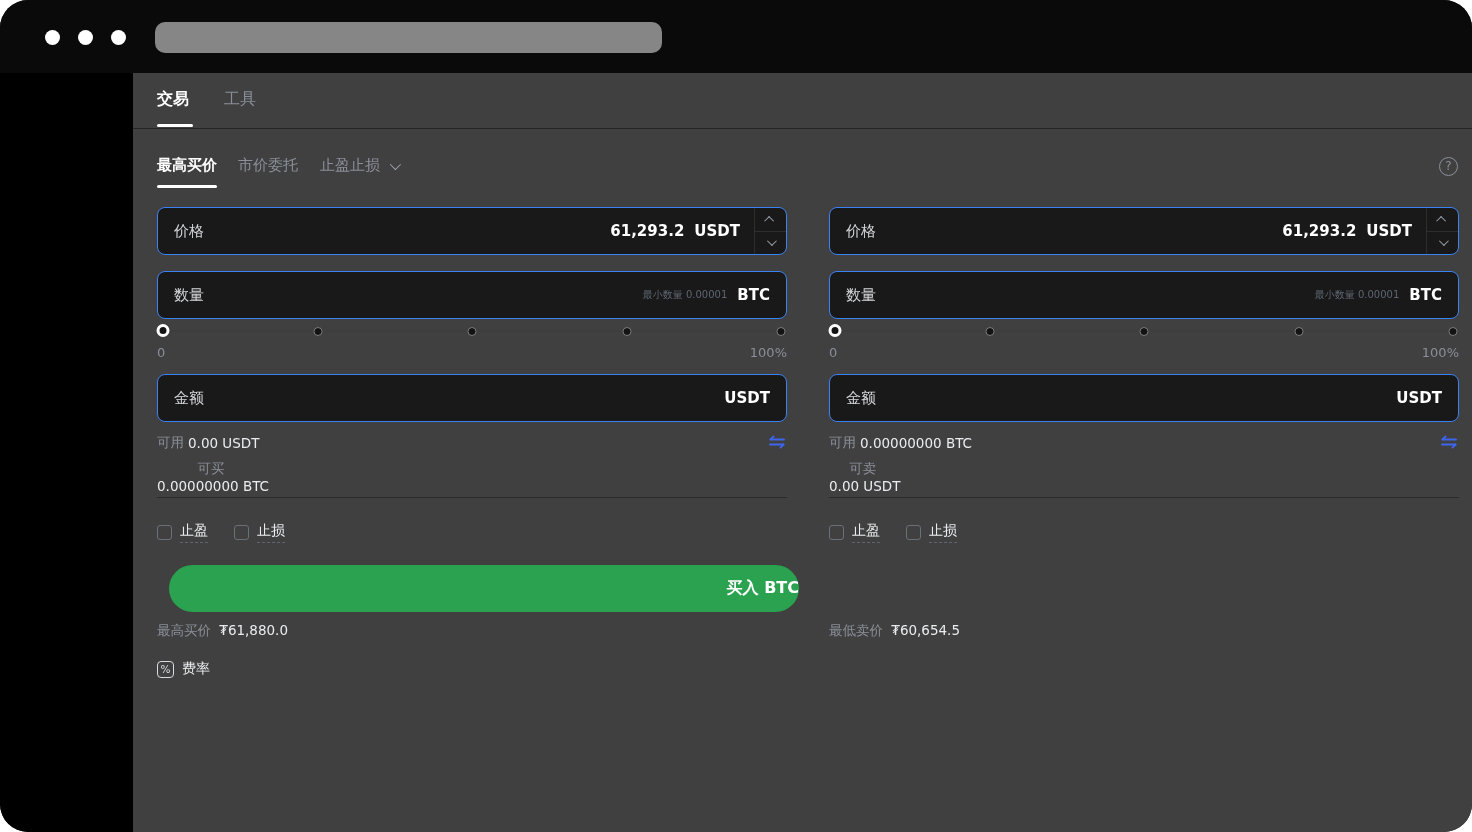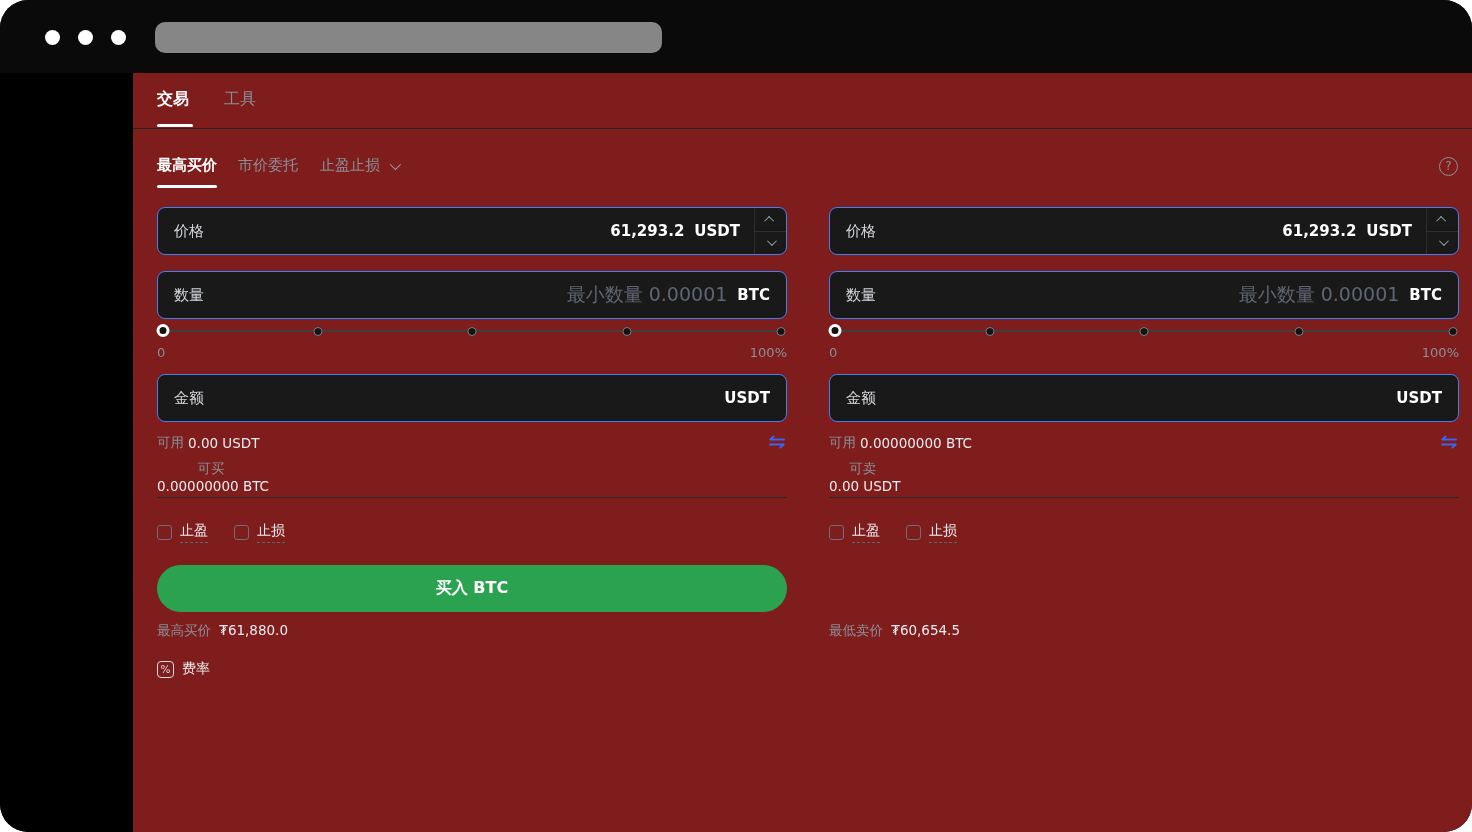--- a/index.html
+++ b/index.html
@@ -9,21 +9,21 @@
   .window { position:relative; width:1472px; height:832px; border-radius:28px; overflow:hidden; background:#131313; }
 
   
   .titlebar { position:absolute; top:0; left:0; right:0; height:73px; background:#0a0a0a; }
   .dot { position:absolute; top:30px; width:15px; height:15px; border-radius:50%; background:#ffffff; }
   .dot1 { left:45px; } .dot2 { left:78px; } .dot3 { left:111px; }
   .urlbar { position:absolute; left:155px; top:22px; width:507px; height:31px; border-radius:10px; background:#868686; }
 
   
   .leftcol { position:absolute; top:73px; left:0; width:133px; bottom:0; background:#000000; }
-  .main { position:absolute; top:73px; left:133px; right:0; bottom:0; background:#7f1d1d; color:#eaecef; }
+  .main { position:absolute; top:73px; left:133px; right:0; bottom:0; background:#404040; color:#eaecef; }
 
   .top-tab { position:absolute; top:16px; font-size:16px; cursor:pointer; }
   .top-tab.active { color:#ffffff; font-weight:600; }
   .top-tab.inactive { color:#8a8f99; }
   .top-tab-underline { position:absolute; top:51px; left:24px; width:36px; height:3px; background:#ffffff; border-radius:2px; }
   .top-divider { position:absolute; top:55px; left:0; right:0; height:1px; background:#262626; }
 
   .sub-tab { position:absolute; top:83px; font-size:15px; cursor:pointer; display:flex; align-items:center; }
   .sub-tab.active { color:#ffffff; font-weight:600; }
   .sub-tab.inactive { color:#8a8f99; }
@@ -38,21 +38,21 @@
   .panel.sell { left:696px; }
 
   .input-box { position:absolute; left:0; width:630px; height:48px; background:#191919; border:1px solid #3b82f6; border-radius:8px; display:flex; align-items:center; padding:0 16px; cursor:text; }
   .ib-price { top:134px; padding-right:0; }
   .ib-qty   { top:198px; }
   .ib-total { top:301px; }
   .ib-label { font-size:15px; color:#d5d8dc; }
   .ib-fill { flex:1; }
   .ib-value { font-size:15px; color:#ffffff; font-weight:600; }
   .ib-unit { font-size:15px; color:#ffffff; font-weight:600; margin-left:10px; }
-  .ib-placeholder { font-size:19px; color:#5e6673; }
+  .ib-placeholder { font-size:10px; color:#5e6673; }
 
   .stepper { width:32px; align-self:stretch; border-left:1px solid #2e2e2e; margin-left:14px; display:flex; flex-direction:column; }
   .step-half { flex:1; display:flex; align-items:center; justify-content:center; cursor:pointer; }
   .step-half + .step-half { border-top:1px solid #2e2e2e; }
   .chev-up-s { width:7px; height:7px; border-left:1.6px solid #9aa0a8; border-top:1.6px solid #9aa0a8; transform:rotate(45deg) translateY(2px); }
   .chev-dn-s { width:7px; height:7px; border-right:1.6px solid #9aa0a8; border-bottom:1.6px solid #9aa0a8; transform:rotate(45deg) translateY(-2px); }
 
   
   .slider { position:absolute; top:251px; left:6px; width:618px; height:14px; cursor:pointer; }
   .slider .track { position:absolute; top:6px; left:0; right:0; height:2px; background:#3e3e3e; }
@@ -69,21 +69,21 @@
 
   .hr { position:absolute; top:424px; left:0; width:630px; height:1px; background:#2a2a2a; }
 
   
   .cbx-row { position:absolute; top:449px; left:0; display:flex; align-items:center; gap:26px; }
   .cbx-item { display:flex; align-items:center; gap:8px; cursor:pointer; }
   .cbx { width:15px; height:15px; border:1.5px solid #6b7078; border-radius:3px; background:transparent; }
   .cbx-label { font-size:14px; color:#eaecef; border-bottom:1px dashed #60656d; padding-bottom:2px; }
 
   
-  .submit { position:absolute; top:492px; left:0; width:630px; height:47px; border:none; border-radius:24px; color:#ffffff; font-size:16px; font-weight:600; cursor:pointer; font-family:inherit; }
+  .submit { position:absolute; top:492px; left:12px; width:630px; height:47px; border:none; border-radius:24px; color:#ffffff; font-size:16px; font-weight:600; cursor:pointer; font-family:inherit;text-align:right; }
   .submit.buy  { background:#2ba24f; }
   .submit.sell { background:#d1485f; }
 
   .hint { position:absolute; top:549px; left:0; font-size:13.5px;text-align:right; }
   .hint .lbl { color:#8a8f99; margin-right:4px; }
   .hint .val { color:#eaecef; }
 
   
   .fee-row { position:absolute; top:587px; left:24px; display:flex; align-items:center; gap:8px; cursor:pointer; }
   .fee-icon { width:17px; height:17px; border:1.5px solid #d8dbe0; border-radius:4px; color:#d8dbe0; font-size:10.5px; line-height:15px; text-align:center; }

